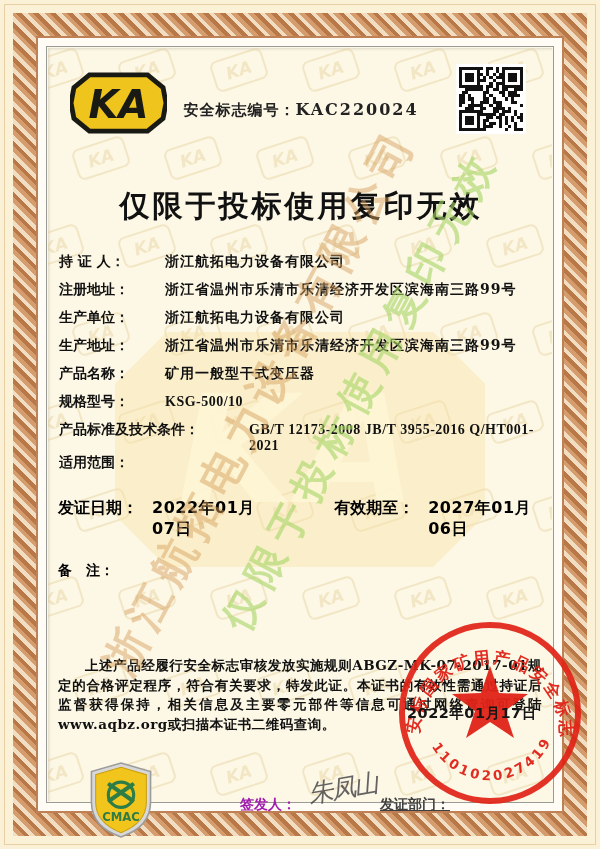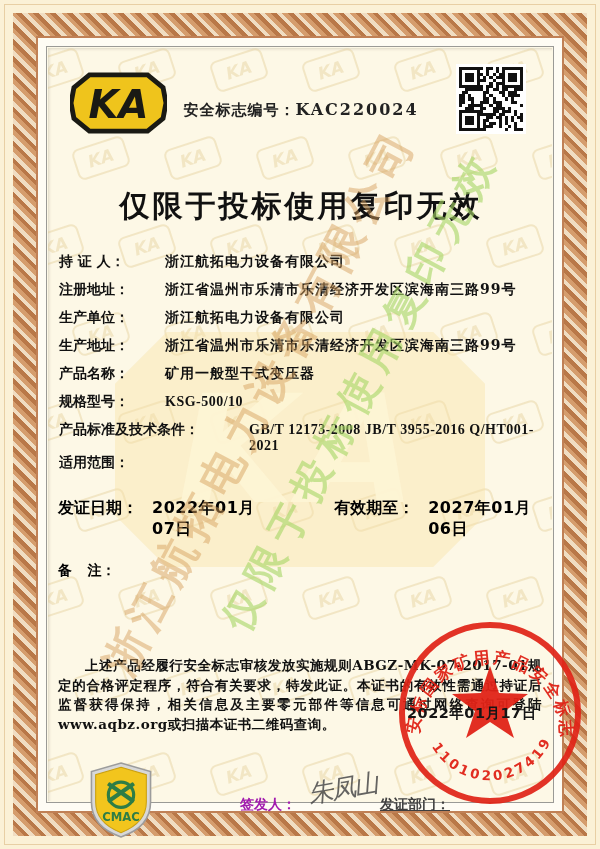--- a/index.html
+++ b/index.html
@@ -50,21 +50,21 @@
   .frow .lbl { font-family:"DejaVu Sans","Liberation Sans",sans-serif; font-weight:bold; white-space:pre; width:106px; flex:none; }
   .frow.wide .lbl { width:190px; }
   .frow .val { font-weight:bold; letter-spacing:1px; }
   .frow .val.kai { font-family:"DejaVu Serif","Liberation Serif",serif; }
   .frow .val.code { font-family:Liberation Serif, serif; letter-spacing:0.5px; }
   .date-row { display:flex; margin-top:16px; font-size:16px;gap:8px; }
   .date-row .lbl { font-family:"DejaVu Sans",sans-serif; font-weight:bold; width:106px; }
   .date-row .val { font-family:"DejaVu Sans",sans-serif; font-weight:bold; letter-spacing:.5px; }
   .date-row .spacer { width:62px; }
   .remark-row { display:flex; margin-top:22px; font-size:14px; }
-  .remark-row .lbl { font-family:Liberation Sans, sans-serif; font-weight:bold; white-space:pre; }
+  .remark-row .lbl { font-family:Liberation Serif, serif; font-weight:bold; white-space:pre; }
   .statement {
     margin-top:76px; font-size:13.5px; font-weight:600; color:#111; line-height:1.45;
     text-align:justify; text-indent:2em; letter-spacing:.5px; padding-right:2px;
   }
   .footer-row { position:relative; height:160px; margin-top:14px; }
   .cmac { position:absolute; left:30px; top:14px; width:66px; height:76px; }
   .signer-lbl { position:absolute; left:182px; top:48px; font:bold 14px "DejaVu Sans",sans-serif; color:#a21caf; }
   .signature { position:absolute; left:250px; top:24px; font:italic 25px "DejaVu Serif",serif; color:#4a4a4a;
     transform:rotate(-10deg); opacity:.85; letter-spacing:-2px; }
   .dept-lbl { position:absolute; left:322px; top:48px; font:bold 14px "DejaVu Sans",sans-serif; color:#404040;text-decoration:underline; }

